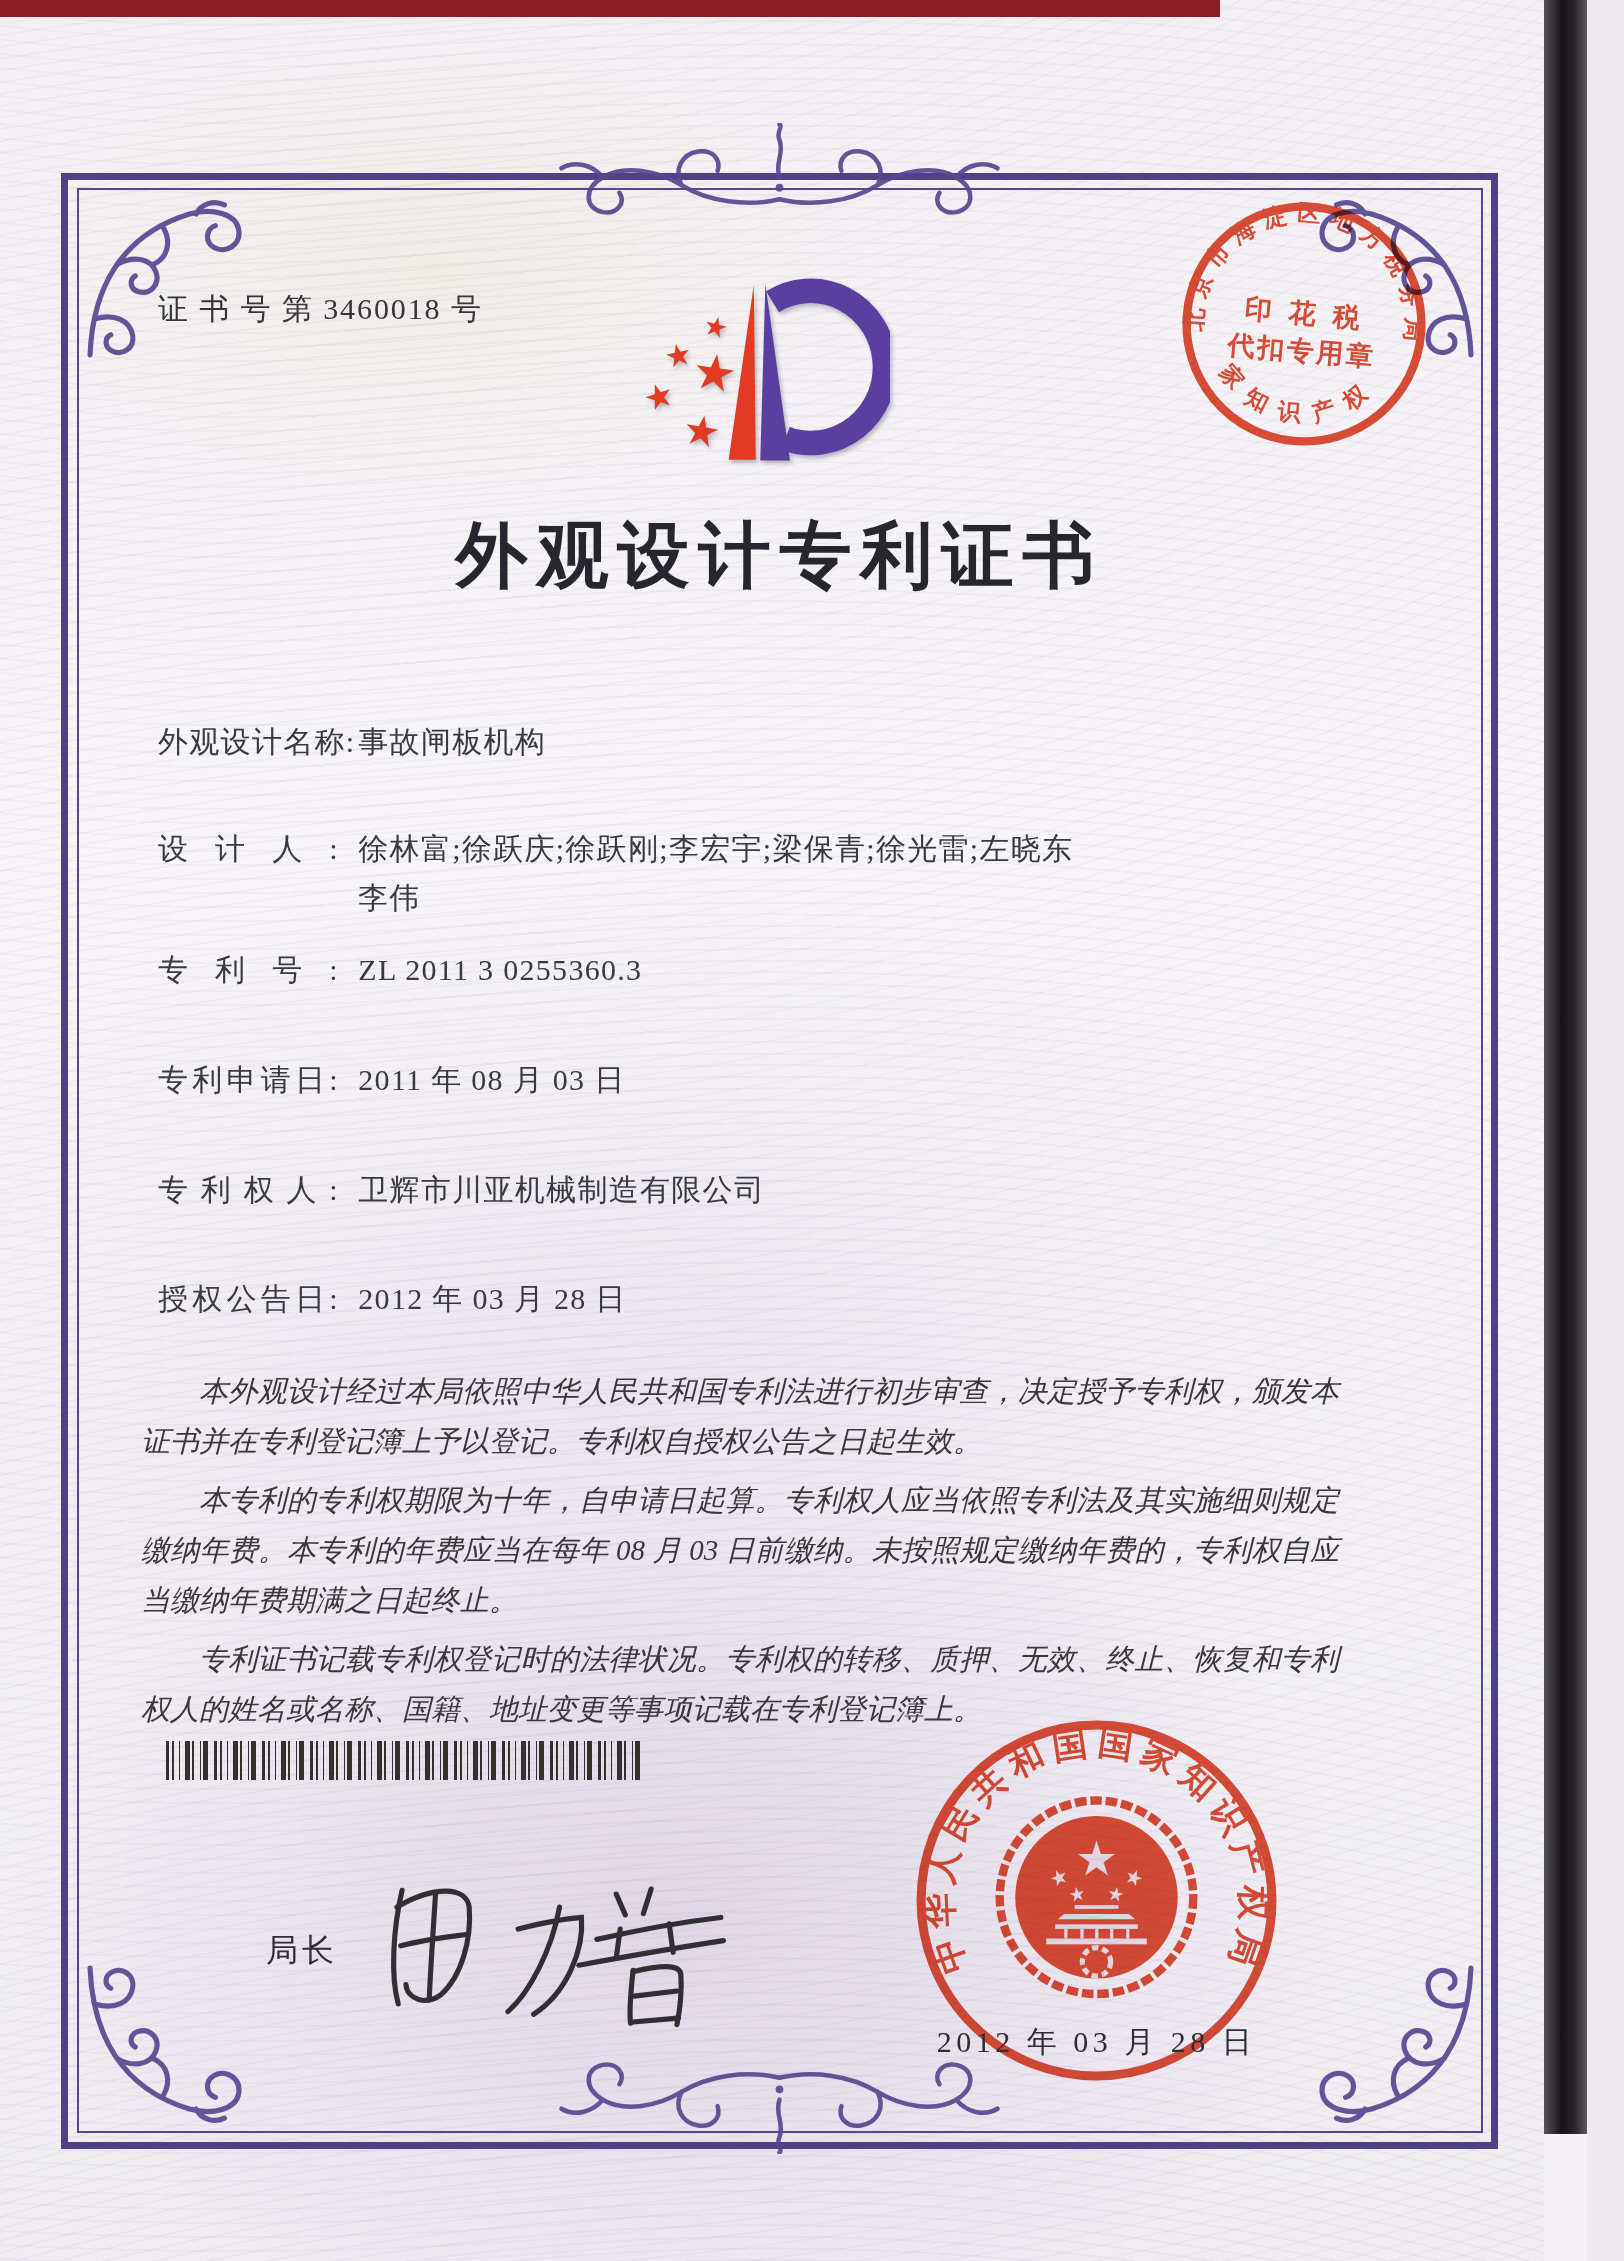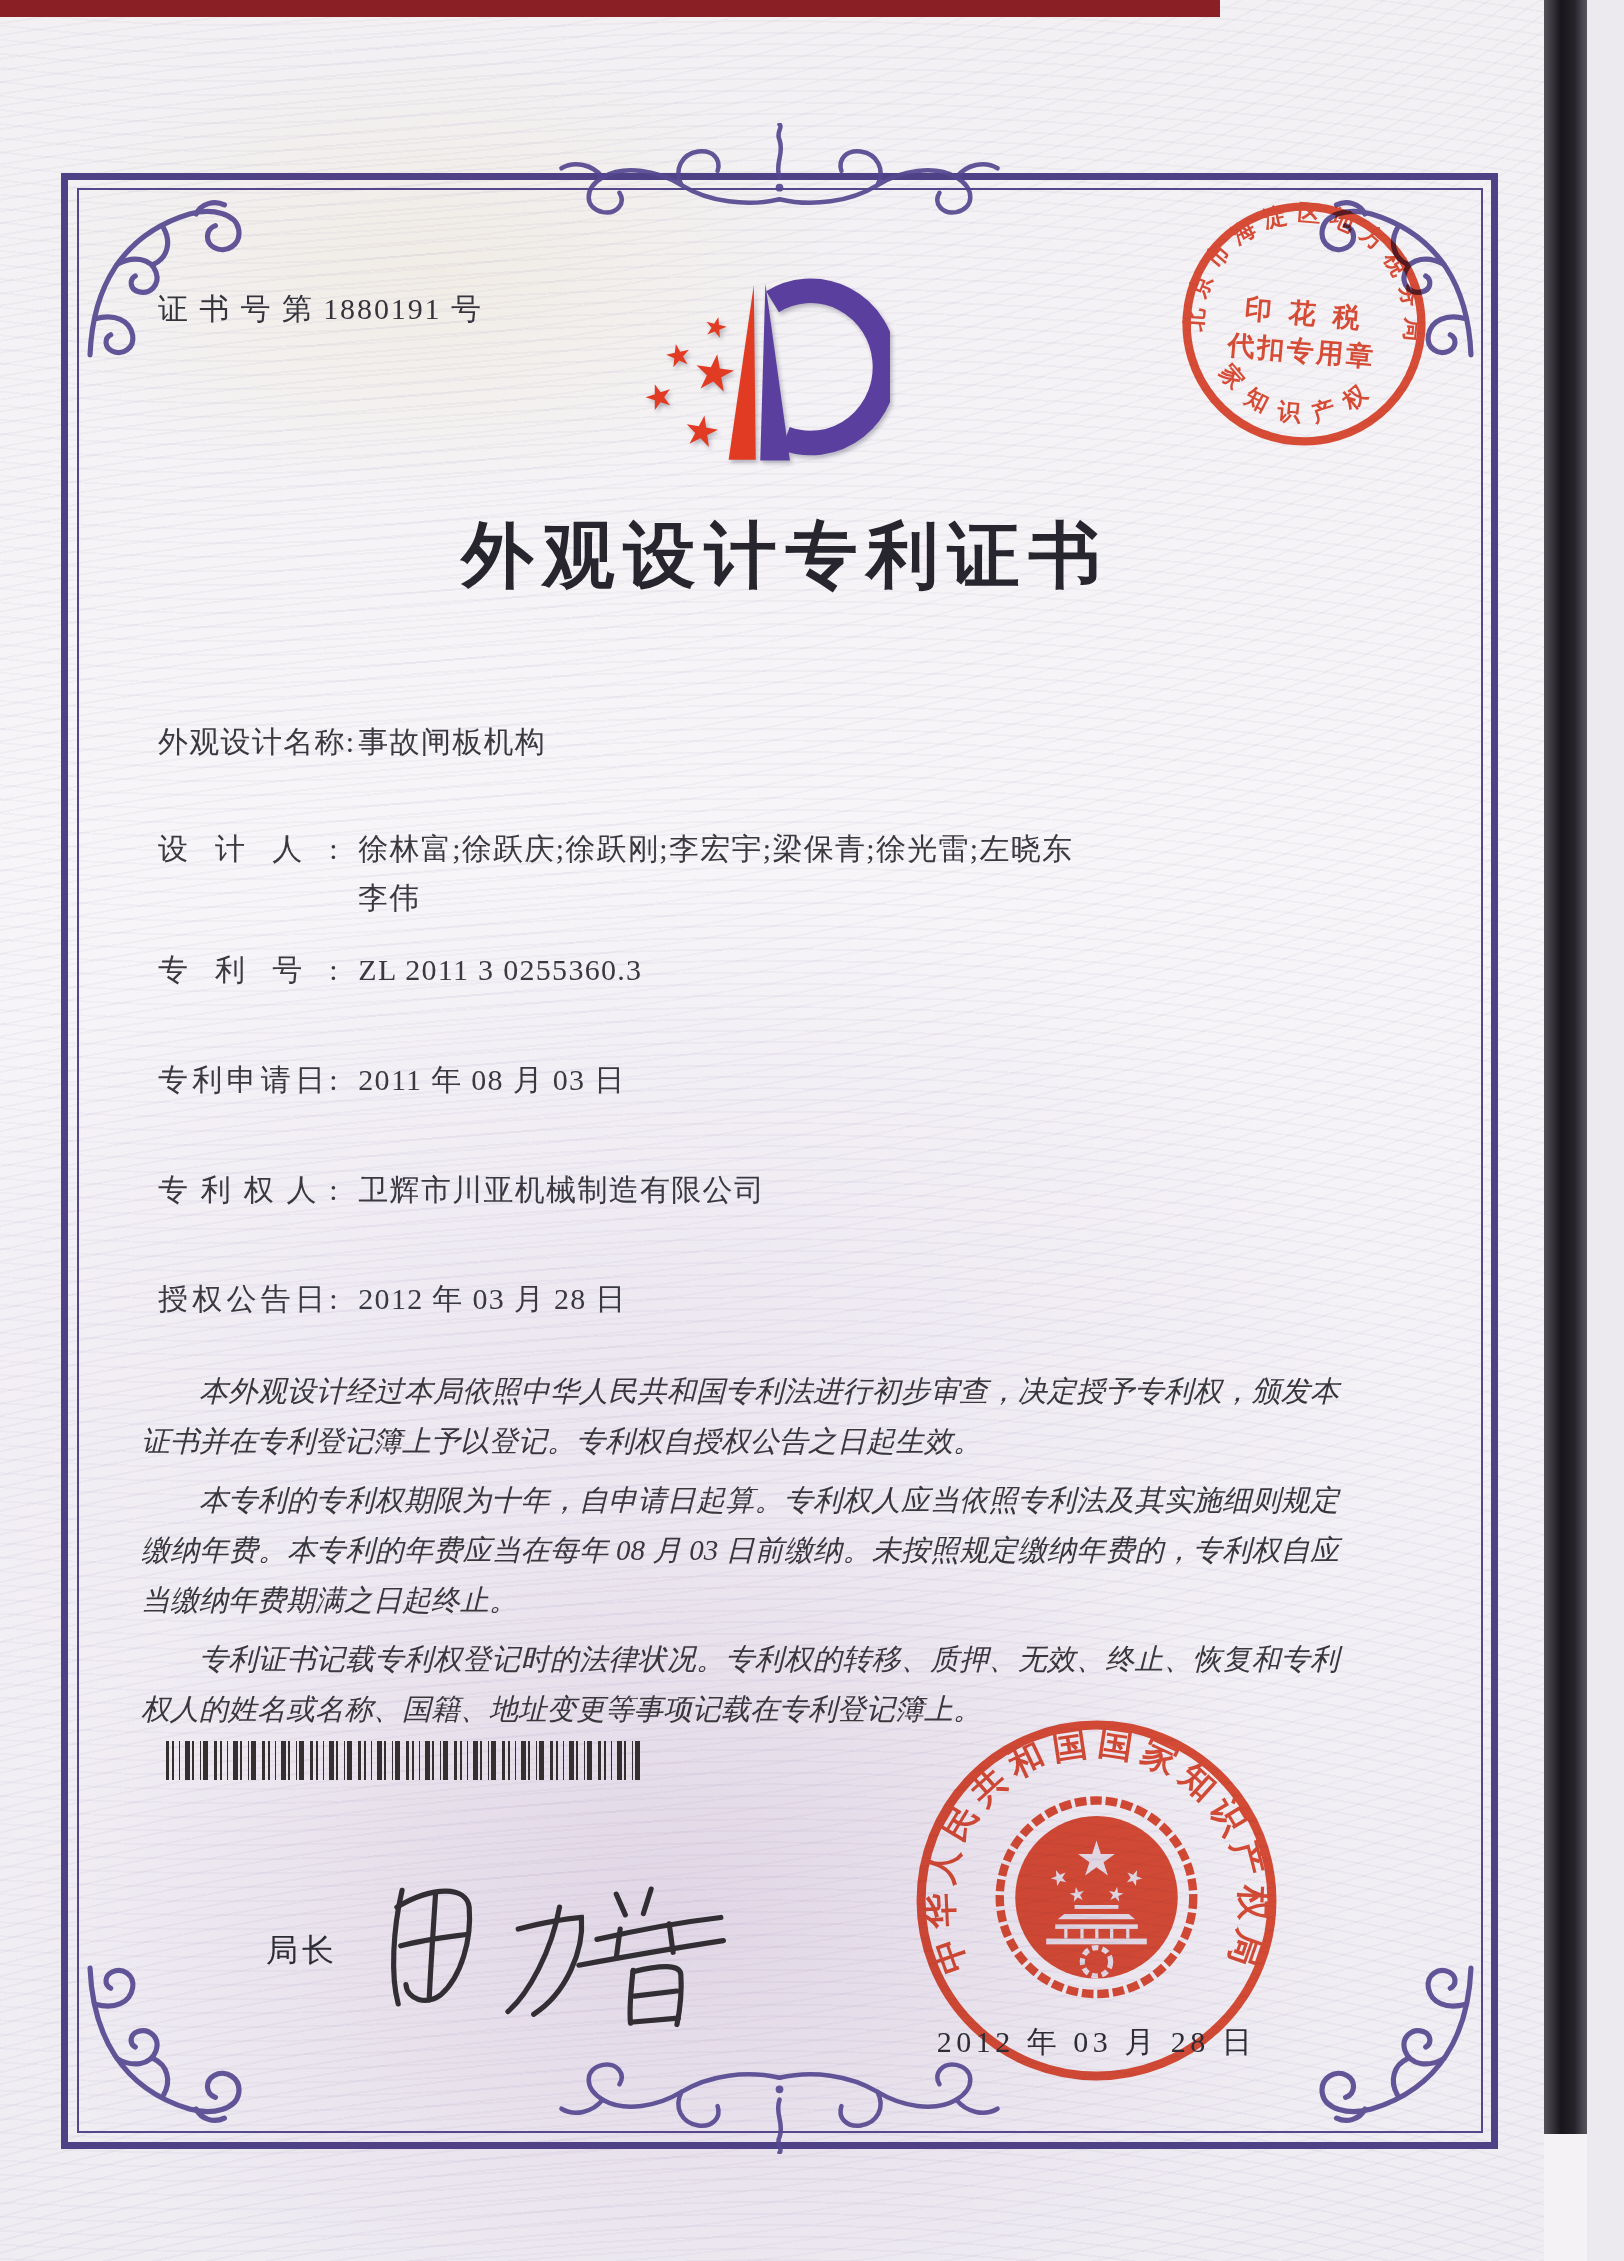--- a/index.html
+++ b/index.html
@@ -21,21 +21,21 @@
   .strip-right{position:absolute;left:1544px;top:0;width:43px;height:2134px;
     background:linear-gradient(90deg,#57525a 0%,#17151a 40%,#26232a 70%,#5b5560 100%);}
   .strip-right-pale{position:absolute;left:1587px;top:0;width:37px;height:2261px;background:#eceaee;}
   
   .frame-outer{position:absolute;left:61px;top:173px;width:1437px;height:1976px;border:7px solid #4e4186;box-sizing:border-box;}
   .frame-inner{position:absolute;left:77px;top:188px;width:1406px;height:1945px;border:2.6px solid #55478c;box-sizing:border-box;}
   .orn{position:absolute;opacity:.92;}
   
   .cert-no{position:absolute;left:158px;top:289px;font-size:30px;letter-spacing:1.9px;color:#35343c;}
   .title{position:absolute;left:61px;top:508px;width:1437px;text-align:center;
-    font-size:72px;font-weight:bold;letter-spacing:9px;color:#27262e;margin-left:6px;}
+    font-size:72px;font-weight:bold;letter-spacing:9px;color:#27262e;}
   .field{position:absolute;left:158px;font-size:30px;color:#3a3940;letter-spacing:1.3px;white-space:nowrap;}
   .flabel{display:inline-block;width:181px;text-align:justify;text-align-last:justify;}
   .fvalue{margin-left:19.3px;}
   .fline2{position:absolute;left:358px;font-size:30px;color:#3a3940;letter-spacing:1.3px;}
   .paras{position:absolute;left:132px;top:1357px;width:1216px;font-size:29px;line-height:50px;
     color:#39363c;text-align:justify;font-style:italic;}
   .paras p{margin:9px;text-indent:2em;}
   #barcode{position:absolute;left:166px;top:1741px;width:478px;height:39px;
     background:repeating-linear-gradient(90deg,
       #35302f 0 3.2px,rgba(0,0,0,0) 3.2px 5.8px,
@@ -102,21 +102,21 @@
   <svg class="orn" style="left:1312px;top:1963px;transform:scale(-1,-1)" width="168" height="168" viewBox="0 0 260 260">
       <use href="#corner-orn"></use>
     </svg>
   <svg class="orn" style="left:515px;top:123px" width="529" height="97" viewBox="0 0 820 150">
       <use href="#center-orn"></use>
     </svg>
   <svg class="orn" style="left:515px;top:2057px;transform:scaleY(-1)" width="529" height="97" viewBox="0 0 820 150">
       <use href="#center-orn"></use>
     </svg>
 
-  <div class="cert-no">证 书 号 第 1880191 号</div>
+  <div class="cert-no">证 书 号 第 3460018 号</div>
 
   <svg class="logo" style="position:absolute;left:606px;top:245px" width="284" height="258" viewBox="0 0 440 400">
     <path d="M229,62 L232,333 L190,333 Z" fill="#e23b24"></path>
     <path d="M247,60 L285,334 L239,334 Z" fill="#5b3f9e"></path>
     <path d="M258,88 A115 118 0 1 1 278,300" fill="none" stroke="#5b3f9e" stroke-width="38"></path>
     <g fill="#e23b24">
       <use href="#star" transform="translate(170,128) scale(17) rotate(14)"></use>
       <use href="#star" transform="translate(112,172) scale(19) rotate(-12)"></use>
       <use href="#star" transform="translate(168,200) scale(31) rotate(8)"></use>
       <use href="#star" transform="translate(82,236) scale(21) rotate(-18)"></use>

